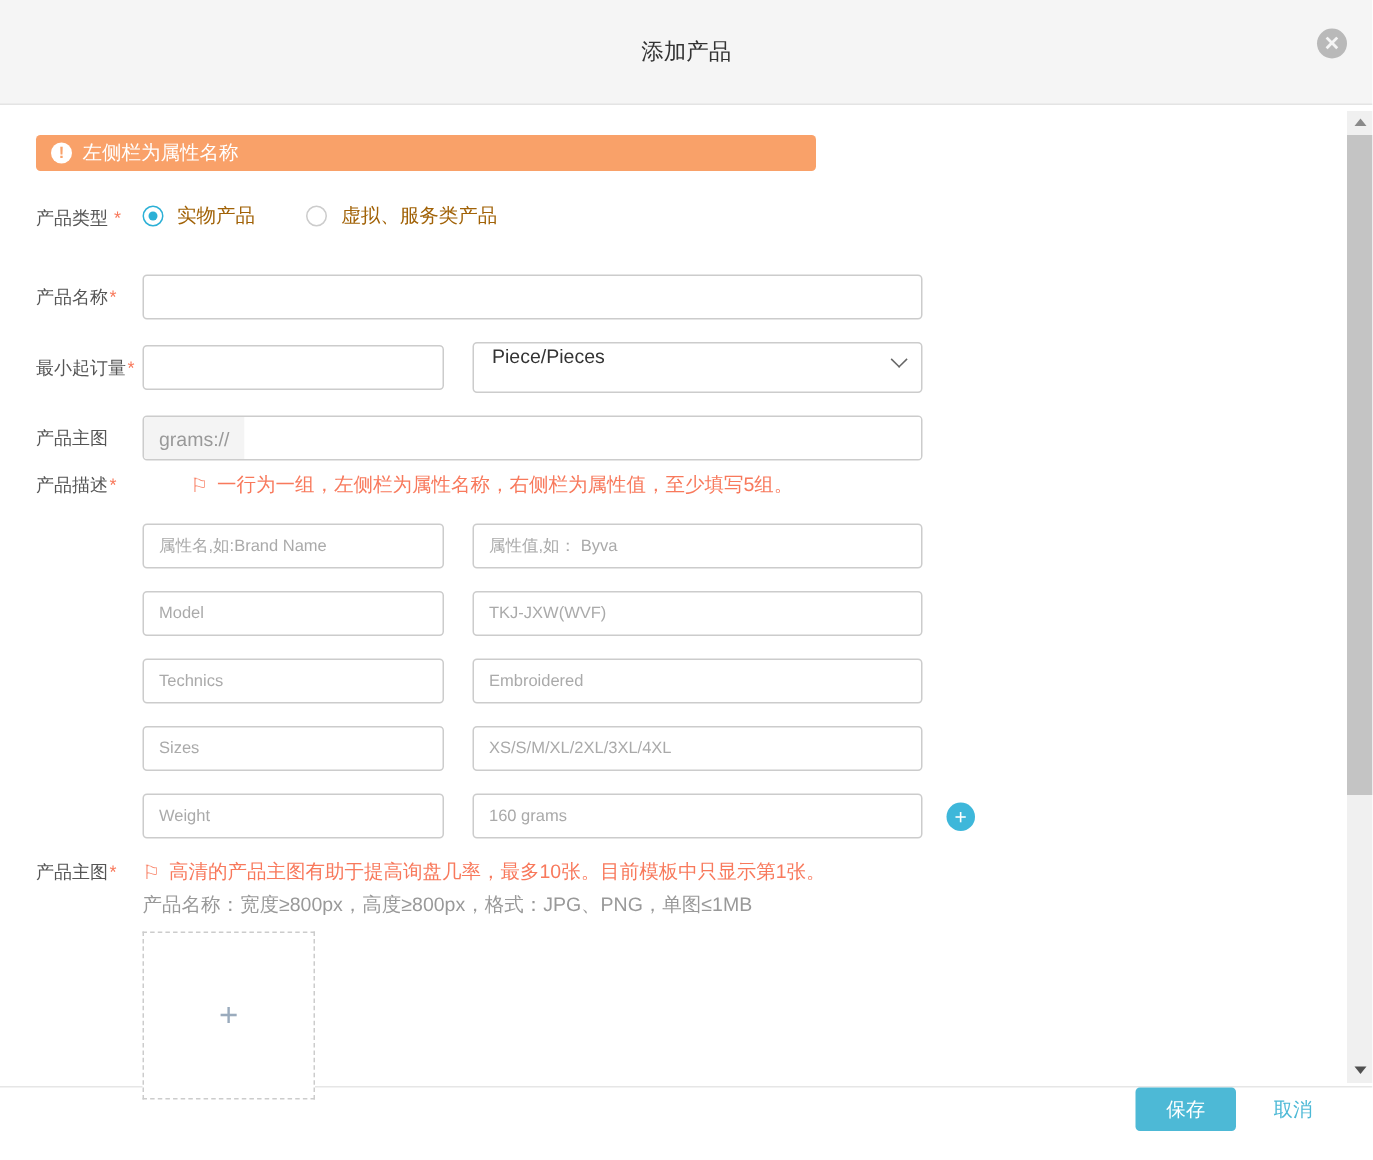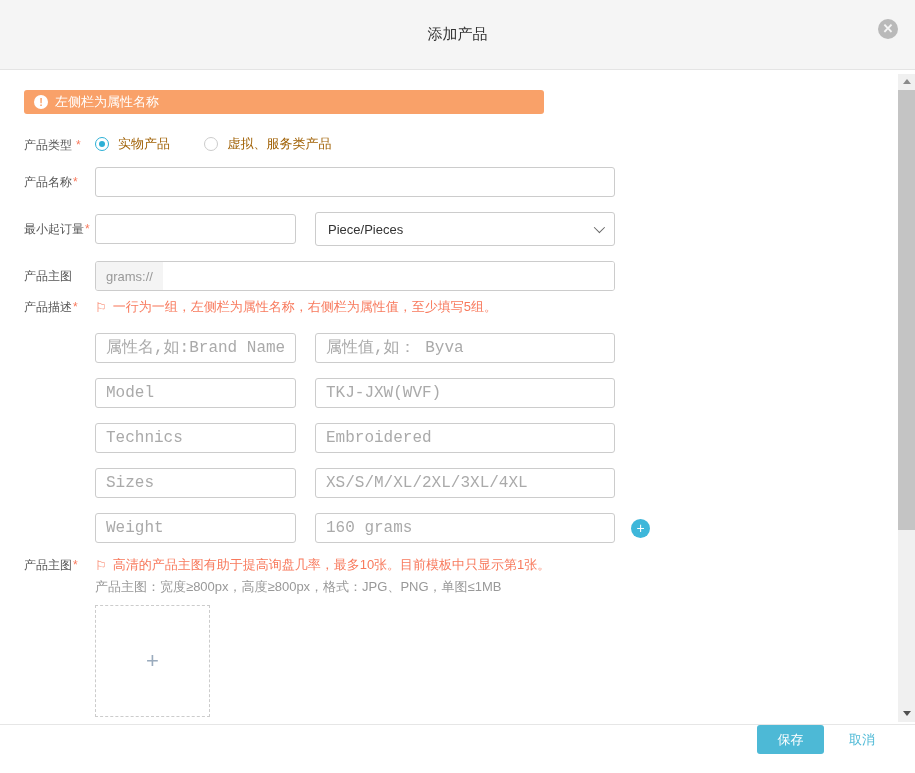--- a/index.html
+++ b/index.html
@@ -29,45 +29,45 @@
   .req-sp { color:#f8795c; margin-left:4px; }
 
   .row-type { margin-top:22px; height:18px; }
   .radio { display:inline-flex; align-items:center; cursor:pointer; margin-right:30px; font-size:13px; color:#a16207; }
   .rb { width:14px; height:14px; border-radius:50%; border:1px solid #ccc; margin-right:9px;
     display:inline-block; position:relative; background:#fff; }
   .rb.sel { border-color:#2cb0d6; }
   .rb.sel::after { content:""; position:absolute; left:3px; top:3px; width:6px; height:6px;
     border-radius:50%; background:#2cb0d6; }
 
-  .row-name { margin-top:13px; }
+  .row-name { margin-top:29px; }
   .row-moq  { margin-top:15px; }
   .row-link { margin-top:15px; }
 
-  .tinput { height:30px; border:1px solid #ccc; border-radius:3px; font-size:16px; color:#333;
-    padding:0 10px; font-family:Liberation Mono, monospace; outline:none; background:#fff; }
+  .tinput { height:30px; border:1px solid #ccc; border-radius:3px; font-size:11px; color:#333;
+    padding:0 10px; font-family:Liberation Sans, sans-serif; outline:none; background:#fff; }
   .tinput::placeholder { color:#aaa; }
   .w-full { width:520px; }
   .w-left { width:201px; }
   .w-right { width:300px; }
   .gap { width:19px; flex:none; }
 
   .select { width:300px; height:30px; border:1px solid #ccc; border-radius:3px; background:#fff;
-    display:flex; align-items:center; justify-content:space-between; padding:16px 12px; cursor:pointer; }
+    display:flex; align-items:flex-end; justify-content:space-between; padding:16px 12px; cursor:pointer; }
   .select-value { font-size:13px; color:#333; }
   .chevron { width:8px; height:8px; border-right:1.5px solid #666; border-bottom:1.5px solid #666;
     transform:rotate(45deg) translateY(-2px); }
 
   .input-group { width:520px; height:30px; border:1px solid #ccc; border-radius:3px; background:#fff;
     display:flex; align-items:stretch; overflow:hidden; }
   .ig-prefix { background:#f4f4f4; color:#999; font-size:13px; display:flex; align-items:center;
     padding:0 10px; flex:none; }
   .ig-input { border:none; outline:none; flex:1; font-size:13px; padding:0 8px; color:#333; }
 
-  .row-deschint { margin-top:8px; height:16px; align-items:center; }
+  .row-deschint { margin-top:8px; height:16px; align-items:center;gap:32px; }
   .hint { color:#f8795c; font-size:13px; display:flex; align-items:center; }
   .bulb { margin-right:6px; font-size:13px; color:#f8795c; }
 
   .attr-row { margin-top:15px; display:flex; align-items:center; margin-left:71px; }
   .attr-row.first { margin-top:18px; }
   .add-btn { width:19px; height:19px; border-radius:50%; background:#3eb7da; color:#fff;
     margin-left:16px; text-align:center; line-height:18px; font-size:14px; cursor:pointer; flex:none; }
 
   .row-imghint { margin-top:14px; height:16px; align-items:center; }
   .size-hint { margin-left:71px; margin-top:5px; font-size:13px; color:#999; height:16px; }
@@ -180,21 +180,21 @@
       <span class="add-btn">+</span>
     </div>
 
     <div class="frow row-imghint">
       <div class="flabel"><span>产品主图</span><span class="req">*</span></div>
       <div class="hint">
         <span class="bulb">⚐</span>
         <span>高清的产品主图有助于提高询盘几率，最多10张。目前模板中只显示第1张。</span>
       </div>
     </div>
-    <div class="size-hint">产品主图：宽度≥800px，高度≥800px，格式：JPG、PNG，单图≤1MB</div>
+    <div class="size-hint">产品名称：宽度≥800px，高度≥800px，格式：JPG、PNG，单图≤1MB</div>
 
     <div class="upload-box">
       <span class="upload-plus">+</span>
     </div>
 
     <div class="scrollbar">
       <div class="sb-arrow sb-up">
           <span class="tri-up"></span>
         </div>
       <div class="sb-thumb"></div>

